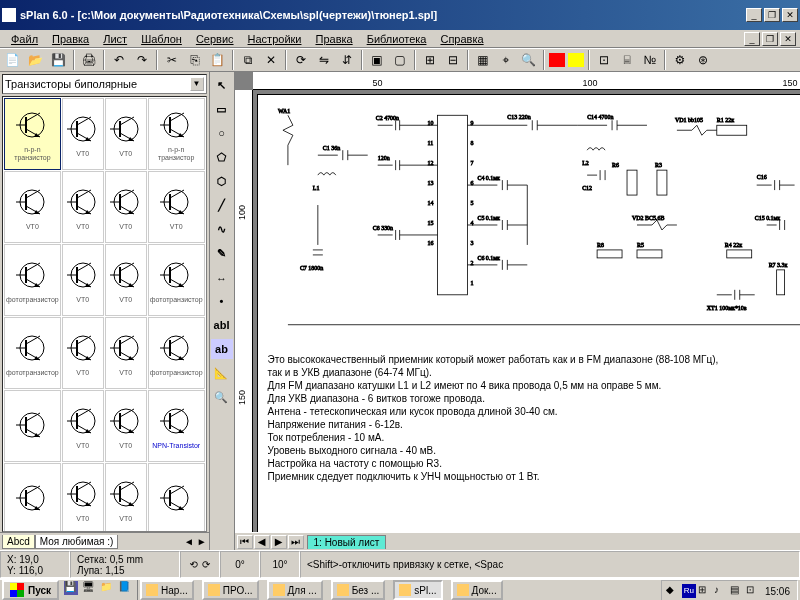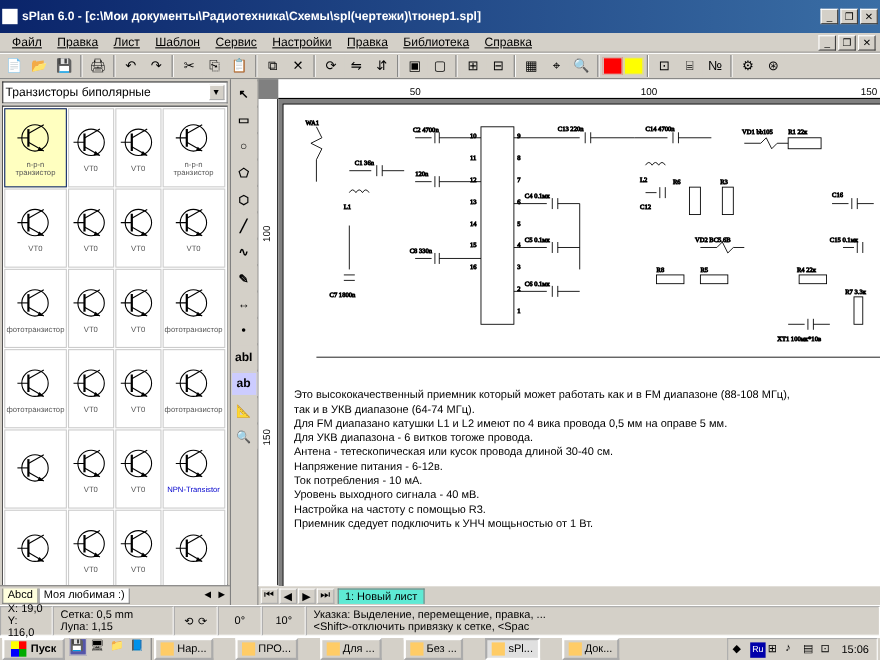--- a/index.html
+++ b/index.html
@@ -43,21 +43,21 @@
   .bottomtabs{ height:18px; background:#D4D0C8; border-top:1px solid #fff; display:flex; align-items:center; padding:0 2px; font-size:10px;}
   .bottomtabs .nav{ width:16px; height:14px; border:1px outset #fff; text-align:center; margin-right:1px;}
   .bottomtabs .tab{ background:#5eead4; border:1px solid #808080; border-bottom:none; padding:1px 6px; margin-left:2px;}
   .statusbar{ height:28px; background:#D4D0C8; border-top:1px solid #fff; display:flex; font-size:10px;}
   .statuscell{ border:1px inset #fff; padding:1px 6px; display:flex; flex-direction:column; justify-content:center;}
   .taskbar{ height:24px; background:linear-gradient(#D4D0C8,#D4D0C8); border-top:2px outset #fff; display:flex; padding:0 2px; font-size:10px;}
   .startbtn{ height:20px; padding:0 6px; border:2px outset #fff; display:flex; align-items:center; font-weight:bold;}
   .startbtn .flag{width:14px;height:14px;margin-right:4px;background:conic-gradient(#f00 0 25%,#0a0 0 50%,#00f 0 75%,#ff0 0);}
   .qlaunch{display:flex; gap:2px; padding:0 4px; border-right:1px solid #808080; margin-right:2px;}
   .qlaunch div{width:16px;height:16px;border:1px solid #D4D0C8;}
-  .taskbtn{ height:20px; padding:0 4px; border:2px outset #fff; display:flex; align-items:center; gap:3px; margin-right:20px; max-width:60px; overflow:hidden; white-space:nowrap;}
+  .taskbtn{ height:20px; padding:0 4px; border:2px outset #fff; display:flex; align-items:center; gap:3px; margin-right:8px; max-width:60px; overflow:hidden; white-space:nowrap;}
   .taskbtn.active{border:2px inset #fff; background:#e0e0e0;}
   .tray{margin-left:auto; display:flex; align-items:center; gap:2px; border:1px inset #fff; padding:1px 4px;}
   .tray .clk{padding:0 3px;}
   .trayico{width:14px;height:14px;}
 </style>
 </head>
 <body>
 
 <div class="titlebar">
   <span class="icon"></span>
@@ -551,36 +551,35 @@
       <div class="nav">⏮</div>
       <div class="nav">◀</div>
       <div class="nav">▶</div>
       <div class="nav">⏭</div>
       <div class="tab">1: Новый лист</div>
     </div>
   </div>
 </div>
 
 <div class="statusbar">
-  <div class="statuscell" style="width:48px">
+  <div class="statuscell" style="width:70px">
     <div>X: 19,0</div>
     <div>Y: 116,0</div>
   </div>
   <div class="statuscell" style="width:110px">
     <div>Сетка:  0,5 mm</div>
     <div>Лупа:  1,15</div>
   </div>
   <div class="statuscell" style="width:40px;flex-direction:row;gap:4px;align-items:center">
     <span>⟲</span>
     <span>⟳</span>
   </div>
   <div class="statuscell" style="width:40px;align-items:center">0°</div>
   <div class="statuscell" style="width:40px;align-items:center">10°</div>
   <div class="statuscell" style="flex:1">
-    <div>Указка: Выделение, перемещение, правка, ...</div>
     <div>&lt;Shift&gt;-отключить привязку к сетке, &lt;Spac</div>
   </div>
 </div>
 
 <div class="taskbar">
   <div class="startbtn">
     <span class="flag"></span>
     <span>Пуск</span>
   </div>
   <div class="qlaunch">

